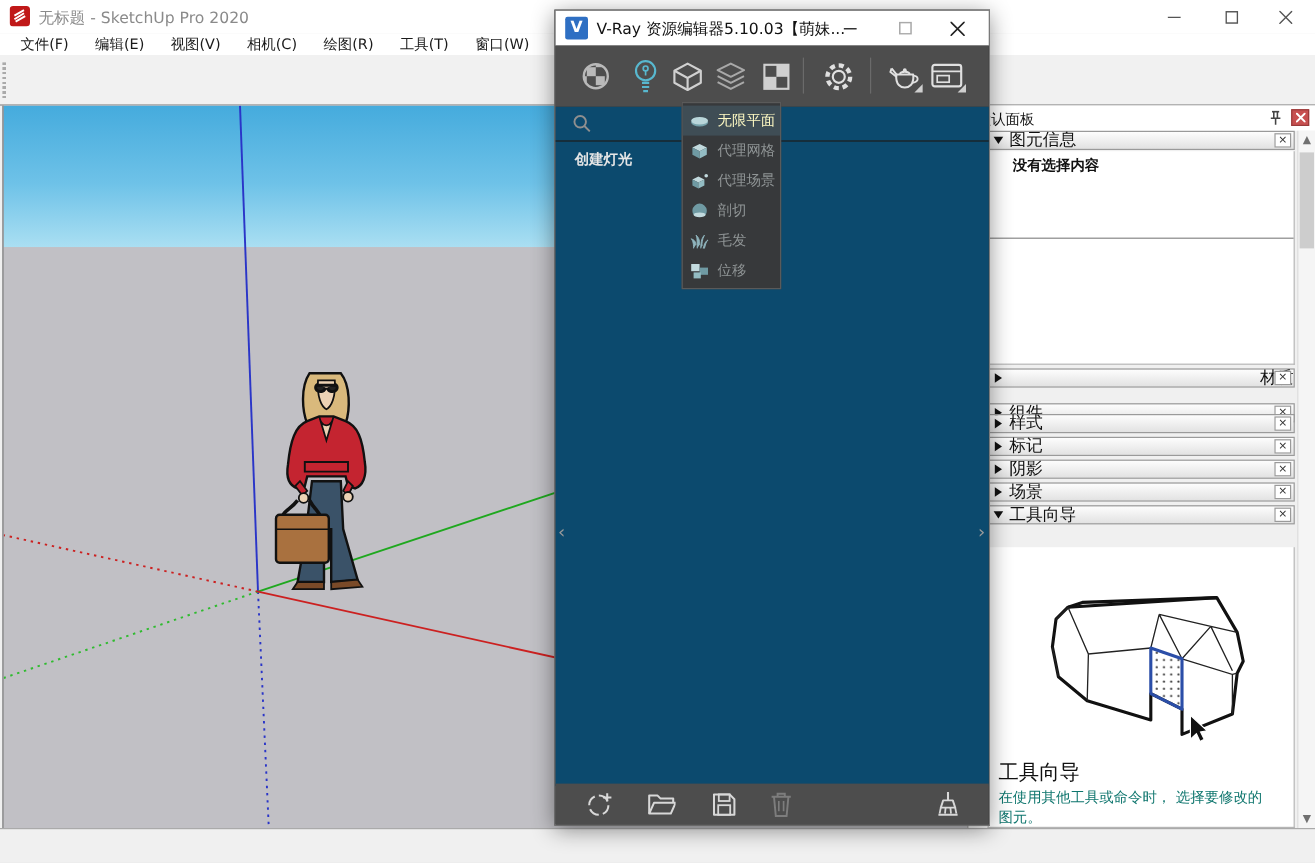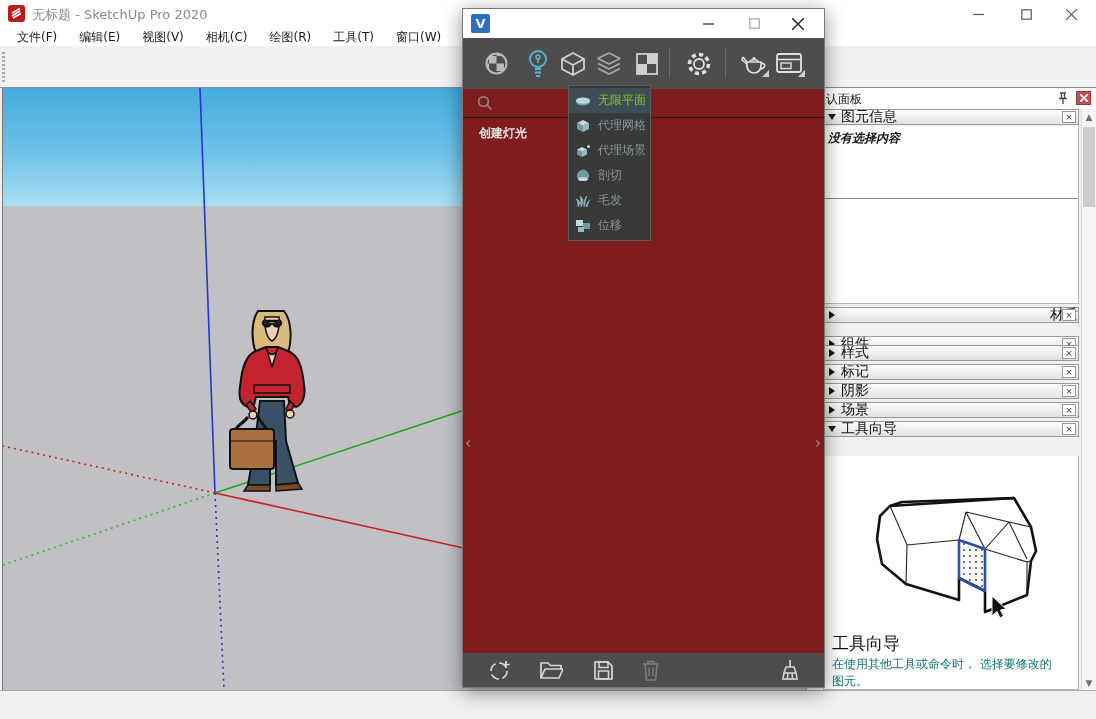--- a/index.html
+++ b/index.html
@@ -37,58 +37,58 @@
   .tray-header{position:absolute;left:0;top:0;width:100%;height:21px;background:#fff;}
   .tray-title{position:absolute;left:7px;top:3px;font-size:12px;color:#111;}
   .tray-pin{position:absolute;left:250px;top:4px;}
   .tray-close{position:absolute;left:269px;top:3px;width:15px;height:14px;background:#c75050;border:1px solid #9a3a3a;box-sizing:border-box;display:flex;align-items:center;justify-content:center;}
   .sec-bar{position:absolute;left:16px;width:256px;height:16px;background:linear-gradient(#fdfdfd,#e2e2e2);border:1px solid #9a9a9a;box-sizing:border-box;display:flex;align-items:center;}
   .sec-arrow-r{width:0;height:0;border-top:4px solid transparent;border-bottom:4px solid transparent;border-left:6px solid #111;margin:0 6px 0 5px;}
   .sec-arrow-d{width:0;height:0;border-left:4px solid transparent;border-right:4px solid transparent;border-top:6px solid #111;margin:0 5px 0 4px;}
   .sec-label{font-size:14px;color:#111;}
   .sec-x{position:absolute;right:2px;top:1px;width:14px;height:12px;background:#fff;border:1px solid #9a9a9a;box-sizing:border-box;display:flex;align-items:center;justify-content:center;font-size:9px;color:#333;line-height:1;}
   .entity-body{position:absolute;left:16px;top:38px;width:256px;height:178px;background:#fff;border:1px solid #b5b5b5;border-top:none;box-sizing:border-box;}
-  .entity-empty{position:absolute;left:4px;top:4px;font-size:12px;font-weight:bold;color:#111;font-style:italic;}
+  .entity-empty{position:absolute;left:20px;top:4px;font-size:12px;font-weight:bold;color:#111;}
   .entity-divider{position:absolute;left:0px;top:72px;width:100%;height:1px;background:#888;}
   .instructor-body{position:absolute;left:16px;top:368px;width:256px;height:234px;background:#fff;border:1px solid #b5b5b5;border-top:none;box-sizing:border-box;overflow:hidden;}
   .instr-title{position:absolute;left:8px;top:176px;font-family:"DejaVu Serif","Liberation Serif",serif;font-size:17px;color:#111;}
   .instr-desc{position:absolute;left:8px;top:200px;width:224px;font-size:12px;color:#0f766e;line-height:1.45;}
   .tray-scroll{position:absolute;right:0;top:21px;width:15px;height:581px;background:#f5f5f5;border-left:1px solid #ddd;box-sizing:border-box;}
   .scr-btn{position:absolute;left:0;width:14px;height:15px;display:flex;align-items:center;justify-content:center;color:#707070;font-size:9px;}
   .scr-thumb{position:absolute;left:1px;top:18px;width:12px;height:80px;background:#cdcdcd;}
 
   
   .statusbar{left:0;top:690px;width:1096px;height:29px;background:#f0f0f0;border-top:1px solid #aaa;box-sizing:border-box;}
 
   
   .vray{left:462px;top:8px;width:363px;height:680px;z-index:10;border:1px solid #7a7a7a;box-sizing:border-box;
         box-shadow:0 4px 18px rgba(0,0,0,.45);background:#2b2b2b;}
   .vray-titlebar{position:absolute;left:0;top:0;width:100%;height:29px;background:#fff;}
   .vray-logo{position:absolute;left:8px;top:5px;width:19px;height:19px;background:#2e6fc3;border-radius:2px;display:flex;align-items:center;justify-content:center;color:#fff;font-size:13px;font-weight:bold;}
   .vray-title{position:absolute;left:34px;top:6px;font-size:13px;color:#111;white-space:nowrap;}
   .vray-ctl{position:absolute;top:0;width:34px;height:29px;display:flex;align-items:center;justify-content:center;color:#333;}
   .vray-toolbar{position:absolute;left:0;top:29px;width:100%;height:51px;background:#4d4d4d;}
   .vt-sep{position:absolute;top:10px;width:1px;height:30px;background:#6a6a6a;}
-  .vray-body{position:absolute;left:0;top:80px;width:100%;height:566px;background:#7f1d1d;}
+  .vray-body{position:absolute;left:0;top:80px;width:100%;height:566px;background:#0c4a6e;}
   .vsearch{position:absolute;left:0;top:0;width:100%;height:28px;border-bottom:1px solid #1d1d1d;}
   .vlights-header{position:absolute;left:16px;top:36px;font-size:12px;font-weight:bold;color:#e6e6e6;}
   .vsun-row{position:absolute;left:0;top:58px;width:100%;height:26px;}
   .vsun-label{position:absolute;left:50px;top:6px;font-size:12px;color:#b9bcbd;}
   .vsun-count{position:absolute;left:278px;top:6px;font-size:12px;color:#56aec2;}
   .vsun-swatch{position:absolute;left:327px;top:4px;width:17px;height:17px;background:#fff;}
   .vchev{position:absolute;top:345px;font-size:15px;color:#9a9a9a;}
   .vray-bottombar{position:absolute;left:0;bottom:0;width:100%;height:34px;background:#4d4d4d;}
 
   
   .vmenu{left:568px;top:85px;width:83px;z-index:20;background:#37393b;border:1px solid #5a5a5a;box-sizing:border-box;padding:2px 0;}
   .vmenu-item{height:25px;display:flex;align-items:center;}
   .vmenu-item.selected{background:#3f4d55;}
   .vmenu-icon{width:16px;height:14px;margin-left:6px;flex:none;}
   .vmenu-label{font-size:12px;color:#8f9495;margin-left:7px;white-space:nowrap;}
-  .vmenu-item.selected .vmenu-label{color:#84cc16;}
+  .vmenu-item.selected .vmenu-label{color:#fef9c3;}
 </style>
 </head>
 <body>
 
 <div class="abs su-titlebar">
   <svg class="abs su-logo" viewBox="0 0 17 17">
     <rect x="0" y="0" width="17" height="17" rx="3" fill="#c01818"></rect>
     <path d="M4,11 L12,6 M4,8 L12,3.5 M5,13 L13,8.5" stroke="#fff" stroke-width="1.6" fill="none"></path>
   </svg>
   <div class="abs su-title">无标题 - SketchUp Pro 2020</div>
@@ -368,20 +368,21 @@
   
   
   
   
   
 </div>
 
 <div class="abs vray">
   <div class="vray-titlebar">
     <div class="vray-logo">V</div>
+    <div class="vray-title">V-Ray 资源编辑器5.10.03【萌妹...</div>
     <div class="vray-ctl" style="left:228px;">
       <svg width="11" height="11" viewBox="0 0 11 11">
           <path d="M0,6 H11" stroke="#333" stroke-width="1.3"></path>
         </svg>
     </div>
     <div class="vray-ctl" style="left:274px;">
       <svg width="11" height="11" viewBox="0 0 11 11">
           <rect x="0.8" y="0.8" width="9.4" height="9.4" fill="none" stroke="#aaa" stroke-width="1.3"></rect>
         </svg>
     </div>

